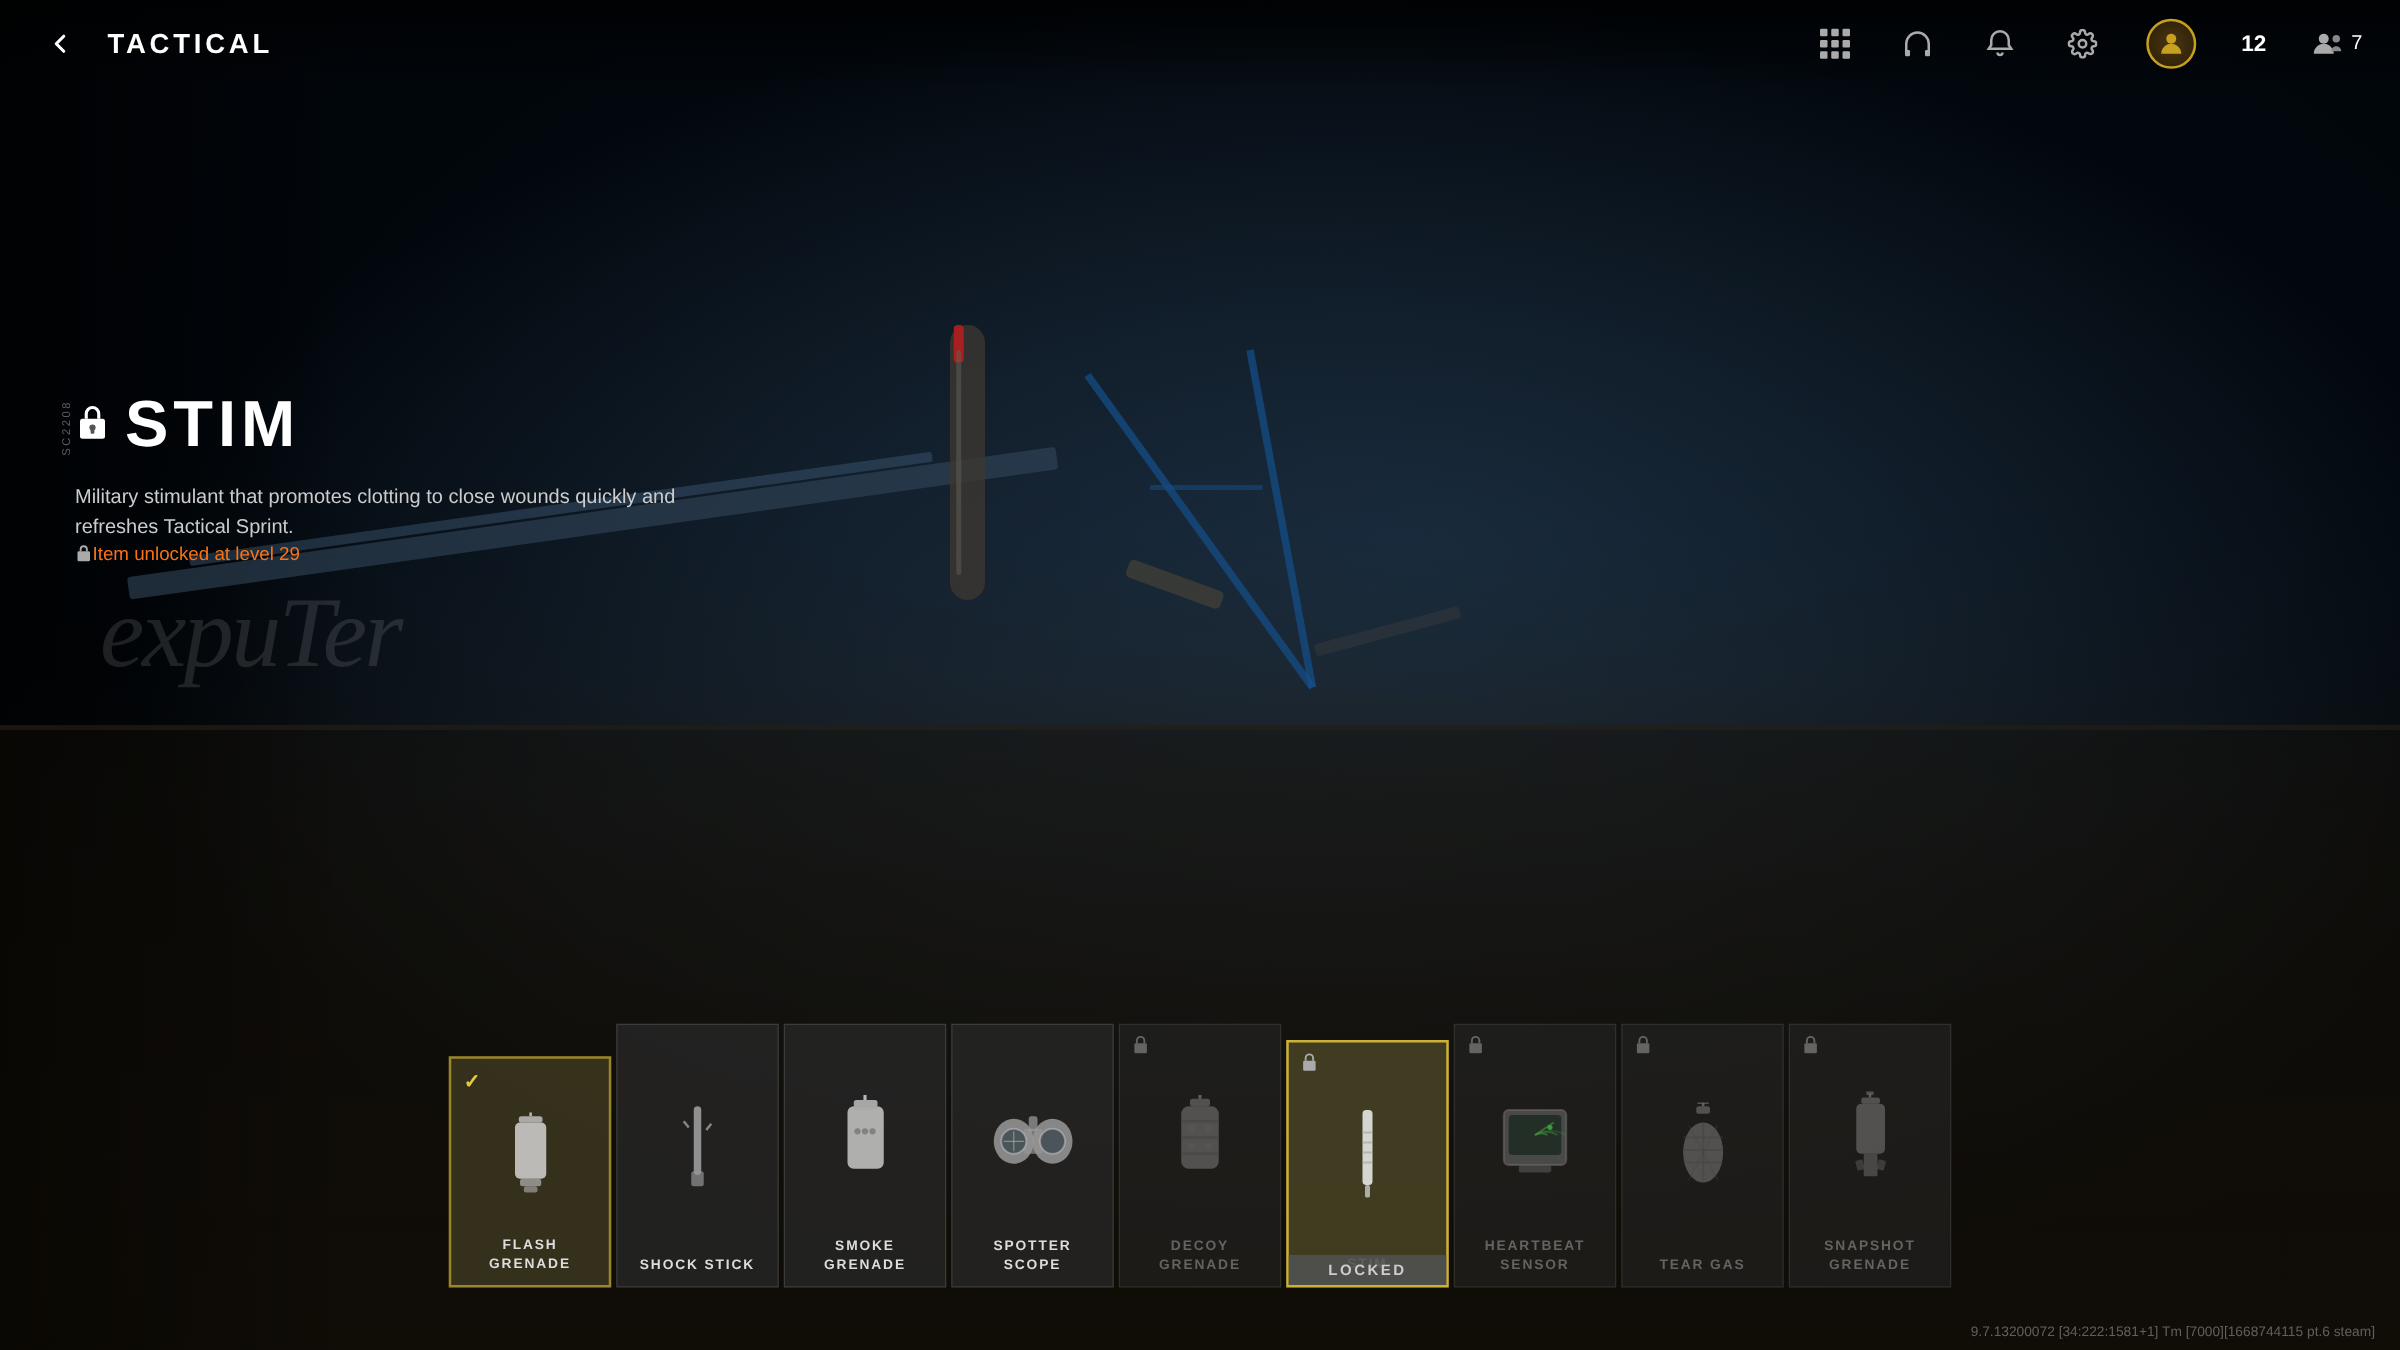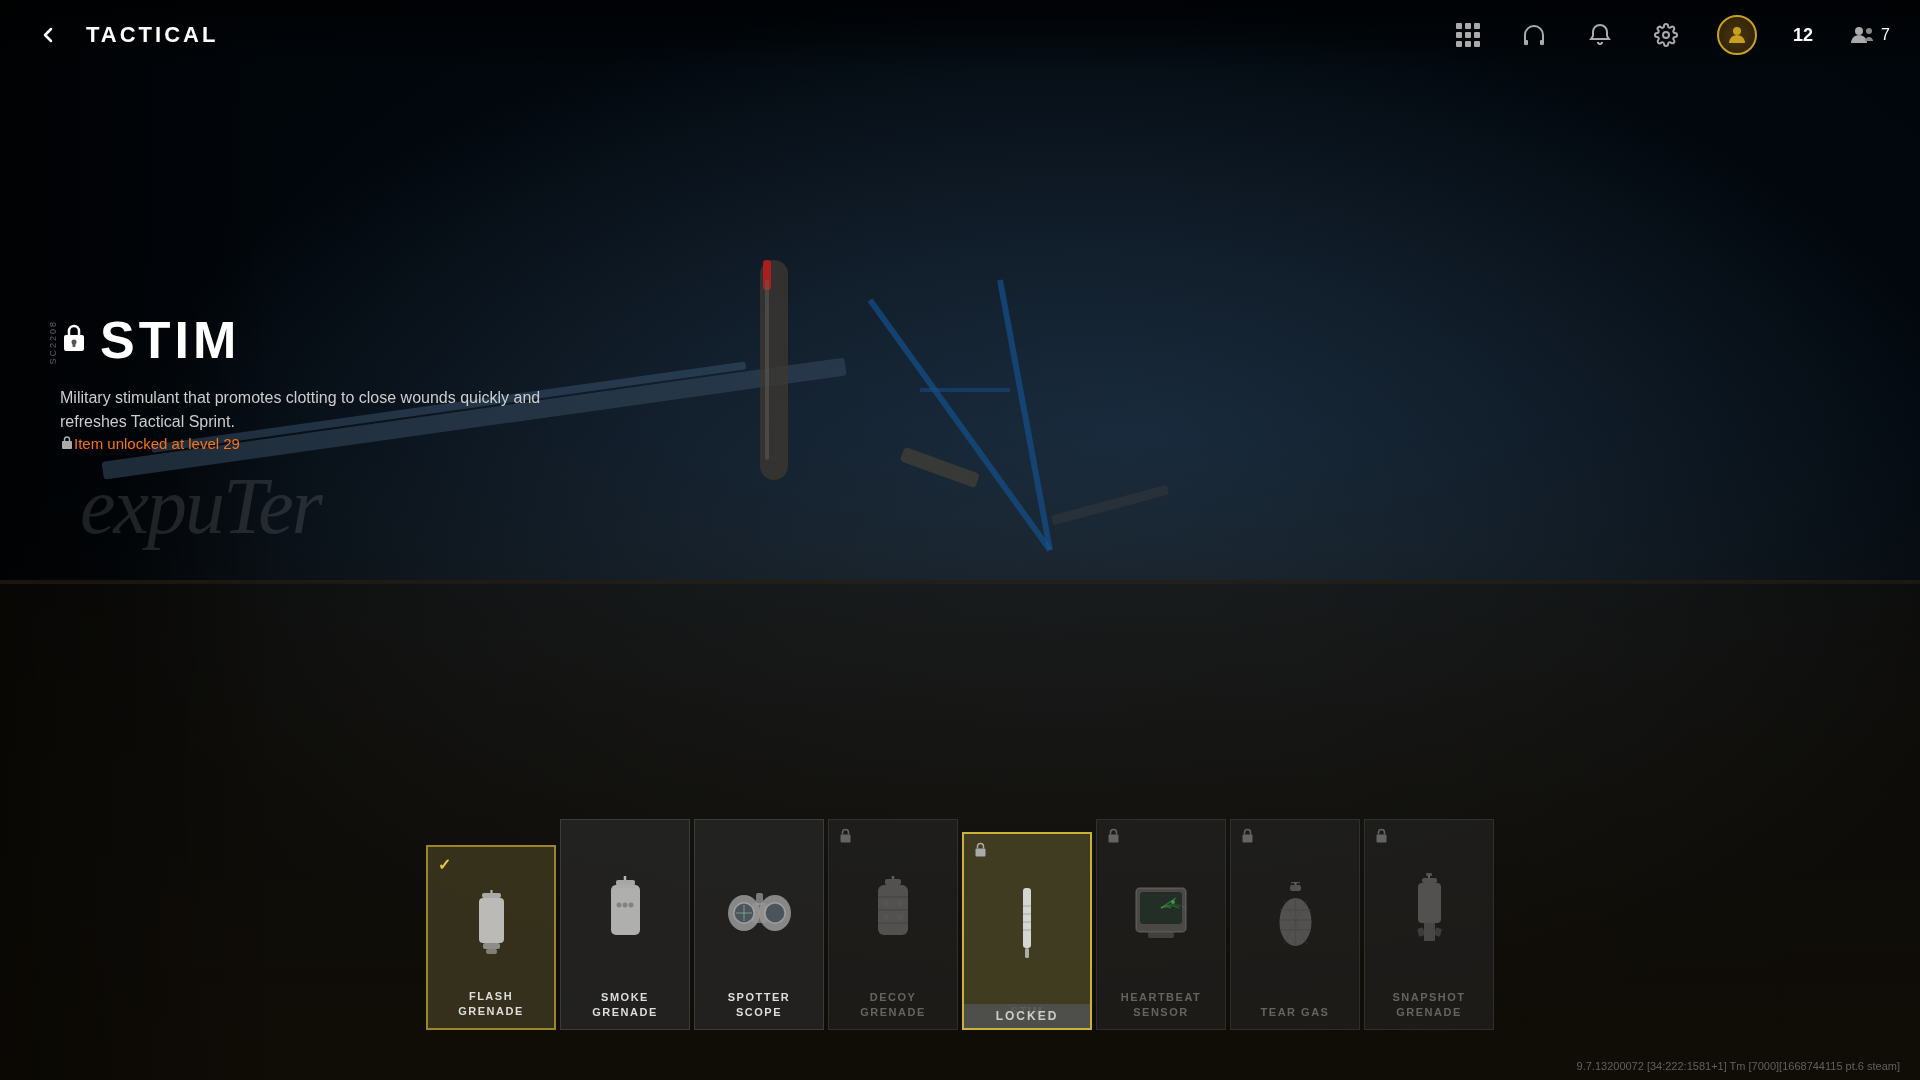--- a/index.html
+++ b/index.html
@@ -471,20 +471,32 @@
         <rect x="18" y="5" width="19" height="5" rx="2" fill="rgba(200,200,200,0.8)"></rect>
         <rect x="15" y="10" width="25" height="45" rx="4" fill="rgba(210,210,210,0.85)"></rect>
         <rect x="19" y="55" width="17" height="6" rx="2" fill="rgba(180,180,180,0.7)"></rect>
         <rect x="22" y="61" width="11" height="5" rx="2" fill="rgba(160,160,160,0.7)"></rect>
         <line x1="27.5" y1="5" x2="27.5" y2="2" stroke="rgba(200,200,200,0.9)" stroke-width="2"></line>
       </svg>
     </div>
     <span class="card-label">FLASH GRENADE</span>
   </div>
 
+  <div class="item-card">
+    <div class="card-icon-area">
+      <svg width="50" height="70" viewBox="0 0 50 70" fill="none">
+
+        <rect x="22" y="3" width="6" height="55" rx="3" fill="rgba(180,180,180,0.75)"></rect>
+        <rect x="20" y="55" width="10" height="12" rx="2" fill="rgba(150,150,150,0.7)"></rect>
+        <line x1="18" y1="20" x2="14" y2="15" stroke="rgba(200,200,200,0.6)" stroke-width="2"></line>
+        <line x1="32" y1="22" x2="36" y2="17" stroke="rgba(200,200,200,0.6)" stroke-width="2"></line>
+      </svg>
+    </div>
+    <span class="card-label">SHOCK STICK</span>
+  </div>
 
   <div class="item-card">
     <div class="card-icon-area">
       <svg width="55" height="70" viewBox="0 0 55 70" fill="none">
         <rect x="18" y="5" width="19" height="5" rx="2" fill="rgba(200,200,200,0.8)"></rect>
         <rect x="13" y="10" width="29" height="50" rx="5" fill="rgba(200,200,200,0.85)"></rect>
         <rect x="18" y="8" width="19" height="5" rx="1" fill="rgba(170,170,170,0.7)"></rect>
         <line x1="27" y1="5" x2="27" y2="1" stroke="rgba(200,200,200,0.9)" stroke-width="2.5"></line>
 
         <circle cx="21" cy="30" r="2.5" fill="rgba(100,100,100,0.6)"></circle>

